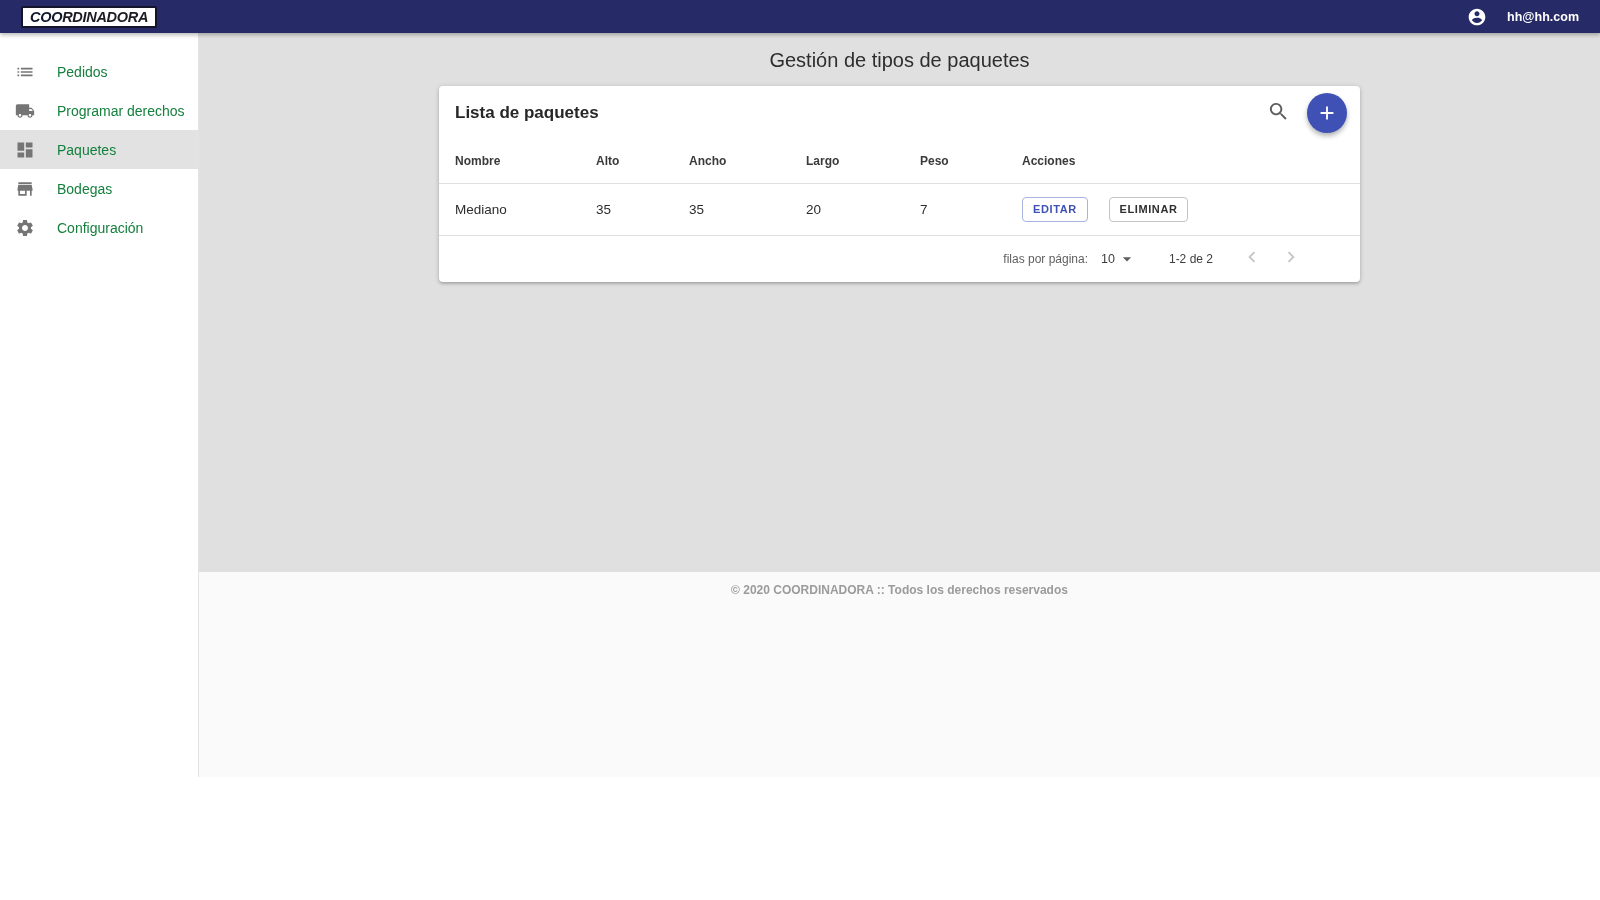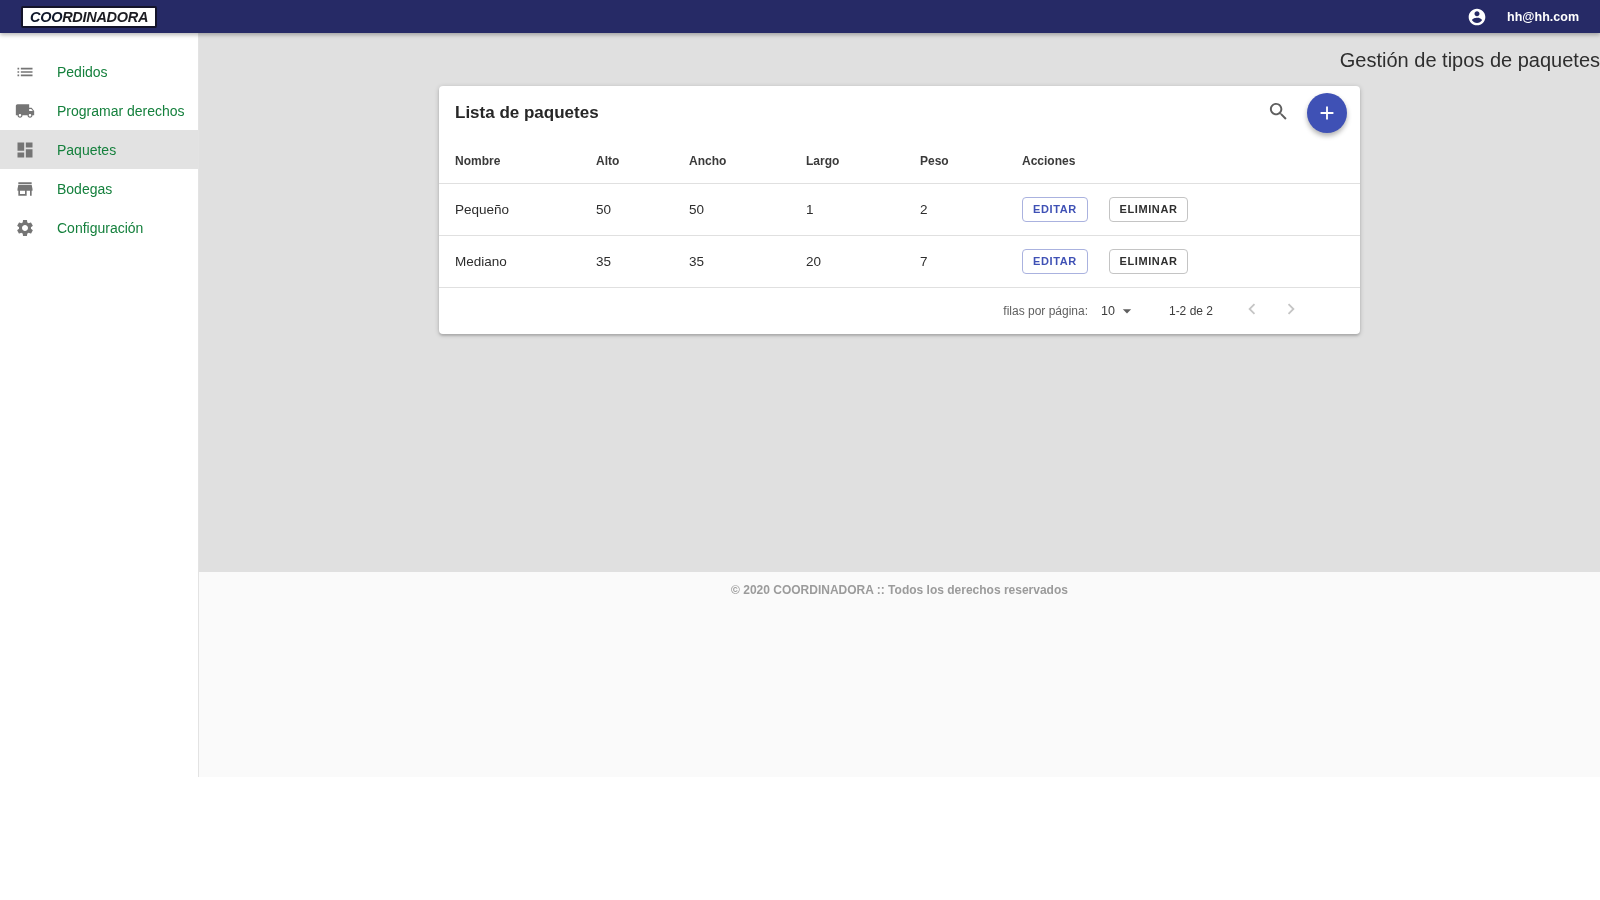--- a/index.html
+++ b/index.html
@@ -45,21 +45,21 @@
   .side-item .icon { color: #757575; margin-right: 22px; }
   .side-item.active { background: #e2e2e2; }
   .side-label { white-space: nowrap; }
 
   
   .main {
     position: absolute; top: 33px; left: 199px; right: 0; height: 539px;
     background: #e0e0e0;
   }
   .page-title {
-    text-align: right; font-size: 20px; color: #2e2e2e;
+    text-align: center; font-size: 20px; color: #2e2e2e;
     padding-top: 14px; line-height: 26px; font-weight: normal; margin: 0;
   }
   .card {
     width: 921px; margin: 13px auto 0; background: #fff; border-radius: 4px;
     box-shadow: 0 1px 5px rgba(0,0,0,.2), 0 2px 2px rgba(0,0,0,.12);
   }
   .card-header { height: 54px; display: flex; align-items: center; padding: 0 13px 0 16px; }
   .card-title { flex: 1; font-size: 17px; font-weight: bold; color: #272727; }
   .search-btn { background: none; border: none; padding: 0; margin-right: 17px; color: #5f5f5f; cursor: pointer; }
   .fab {
@@ -206,31 +206,20 @@
             <th>Nombre</th>
             <th>Alto</th>
             <th>Ancho</th>
             <th>Largo</th>
             <th>Peso</th>
             <th>Acciones</th>
           </tr>
         </thead>
         <tbody>
           <tr>
-            <td>Pequeño</td>
-            <td>50</td>
-            <td>50</td>
-            <td>1</td>
-            <td>2</td>
-            <td>
-              <button class="btn btn-edit">EDITAR</button>
-              <button class="btn btn-delete">ELIMINAR</button>
-            </td>
-          </tr>
-          <tr>
             <td>Mediano</td>
             <td>35</td>
             <td>35</td>
             <td>20</td>
             <td>7</td>
             <td>
               <button class="btn btn-edit">EDITAR</button>
               <button class="btn btn-delete">ELIMINAR</button>
             </td>
           </tr>

